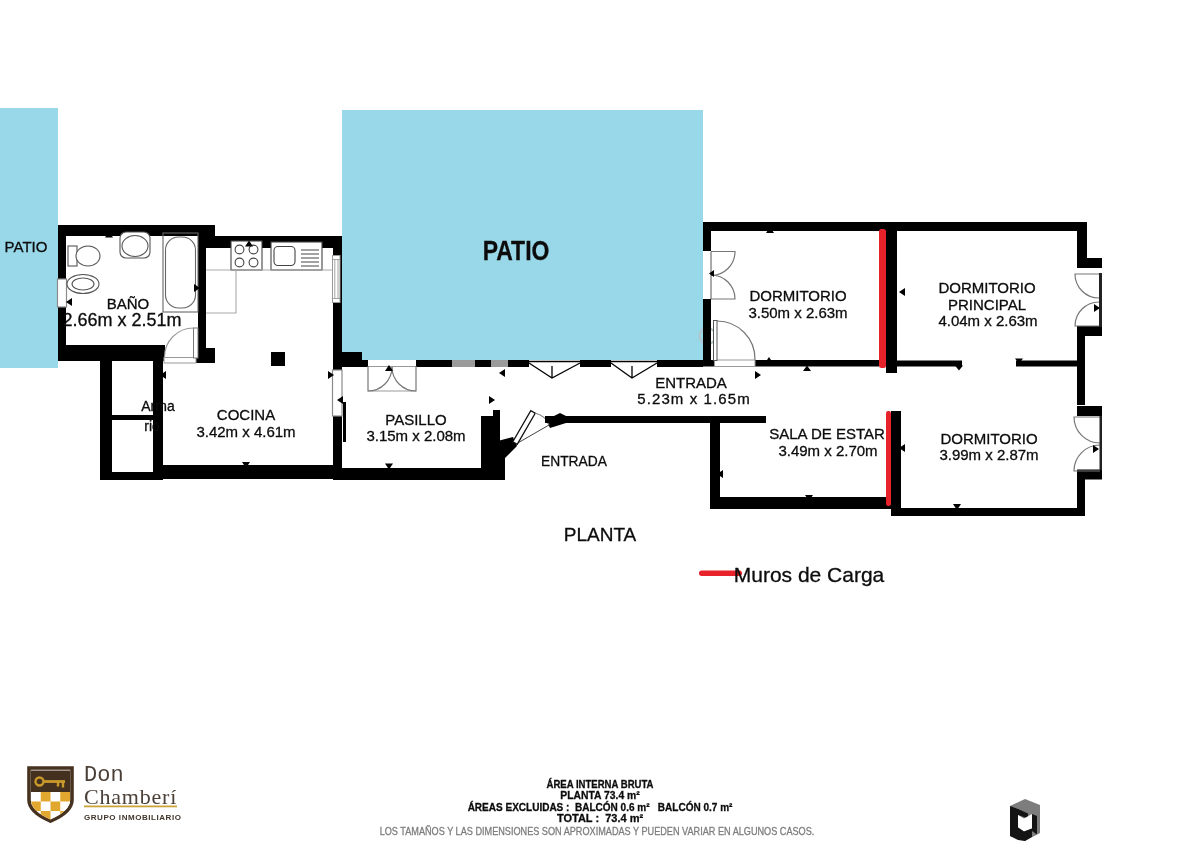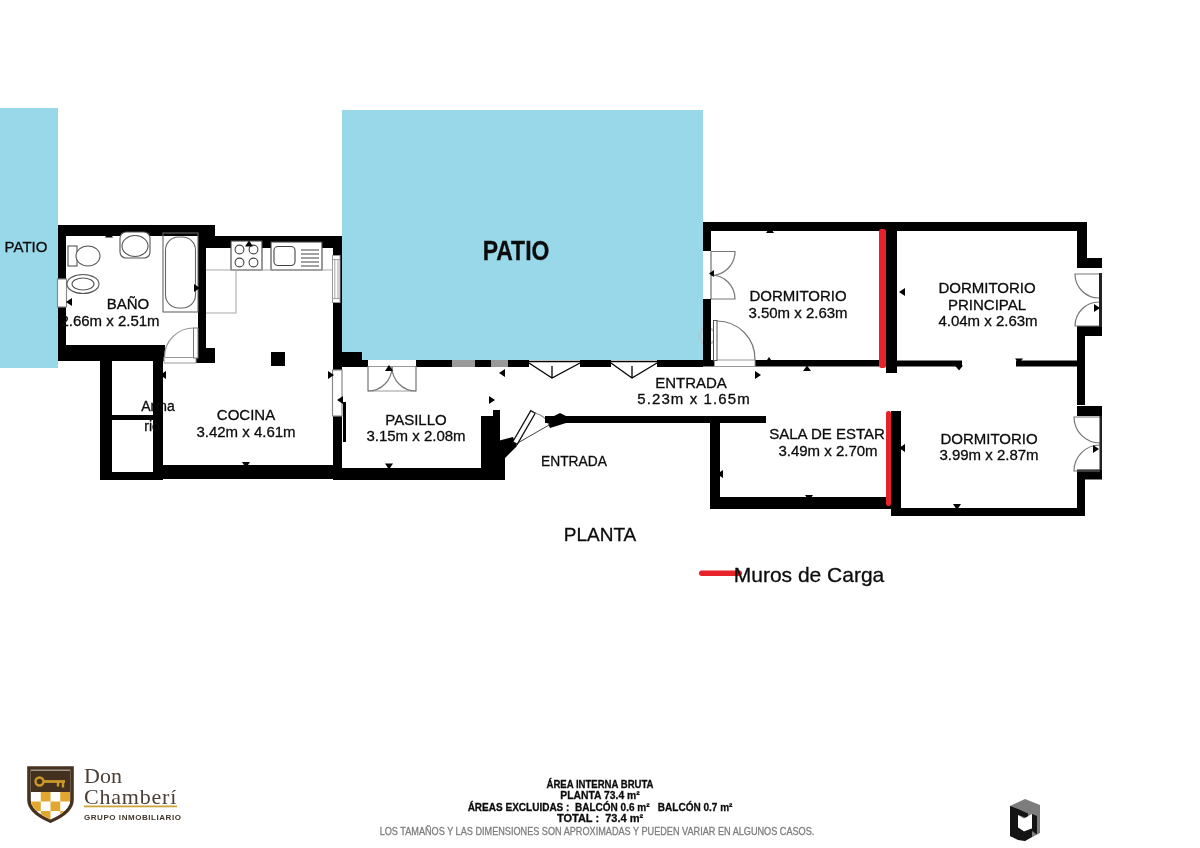--- a/index.html
+++ b/index.html
@@ -294,21 +294,21 @@
     <polygon points="1018,827.5 1024,831.5 1032,828.5 1032,836.8 1025,841 1018,840" fill="#141414"></polygon>
   </g>
 </svg>
 
 <div class="lbl" style="left:26px;top:246px;font-size:15px;">PATIO</div>
 
 <div class="lbl" style="left:516px;top:251px;font-size:27px;font-weight:bold;transform:translate(-50%,-50%) scaleX(0.85);">PATIO</div>
 
 <div class="lbl" style="left:128px;top:303px;font-size:15px;">BAÑO</div>
 
-<div class="lbl" style="left:110px;top:320px;font-size:15px;text-align:center;">2.66m x 2.51m</div>
+<div class="lbl" style="left:122px;top:320px;font-size:18px;text-align:center;">2.66m x 2.51m</div>
 
 <div class="lbl" style="left:246px;top:414px;font-size:15px;">COCINA</div>
 
 <div class="lbl" style="left:246px;top:431px;font-size:15px;">3.42m x 4.61m</div>
 
 <div class="lbl" style="left:134px;top:406px;font-size:14px;margin-left:24px;">Arma</div>
 
 <div class="lbl" style="left:133px;top:426px;font-size:14px;margin-left:19px;">rio</div>
 
 <div class="lbl" style="left:416px;top:419px;font-size:15px;">PASILLO</div>
@@ -344,19 +344,19 @@
 <div class="lbl" style="left:600px;top:784px;font-size:11px;font-weight:bold;transform:translate(-50%,-50%) scaleX(0.87);">ÁREA INTERNA BRUTA</div>
 
 <div class="lbl" style="left:600px;top:795px;font-size:11px;font-weight:bold;transform:translate(-50%,-50%) scaleX(0.94);">PLANTA 73.4 m²</div>
 
 <div class="lbl" style="left:600px;top:807px;font-size:11px;font-weight:bold;transform:translate(-50%,-50%) scaleX(0.91);">ÁREAS EXCLUIDAS :&nbsp; BALCÓN 0.6 m²&nbsp;&nbsp; BALCÓN 0.7 m²</div>
 
 <div class="lbl" style="left:600px;top:818px;font-size:11px;font-weight:bold;">TOTAL :&nbsp; 73.4 m²</div>
 
 <div class="lbl" style="left:597px;top:831px;font-size:11px;color:#7d7d7d;transform:translate(-50%,-50%) scaleX(0.83);">LOS TAMAÑOS Y LAS DIMENSIONES SON APROXIMADAS Y PUEDEN VARIAR EN ALGUNOS CASOS.</div>
 
-<div style="position:absolute;left:84px;top:763px;font-family:Liberation Serif, serif;font-size:22px;color:#4b4038;">Don</div>
+<div style="position:absolute;left:84px;top:763px;font-family:Liberation Mono, monospace;font-size:22px;color:#4b4038;">Don</div>
 
 <div style="position:absolute;left:84px;top:784px;font-family:'Liberation Serif',serif;font-size:22px;letter-spacing:0.8px;color:#4b4038;">Chamberí</div>
 
 <div style="position:absolute;left:84px;top:813px;font-size:8px;letter-spacing:0.55px;color:#41352a;font-weight:bold;">GRUPO INMOBILIARIO</div>
 
 </div>
 
 </body></html>

